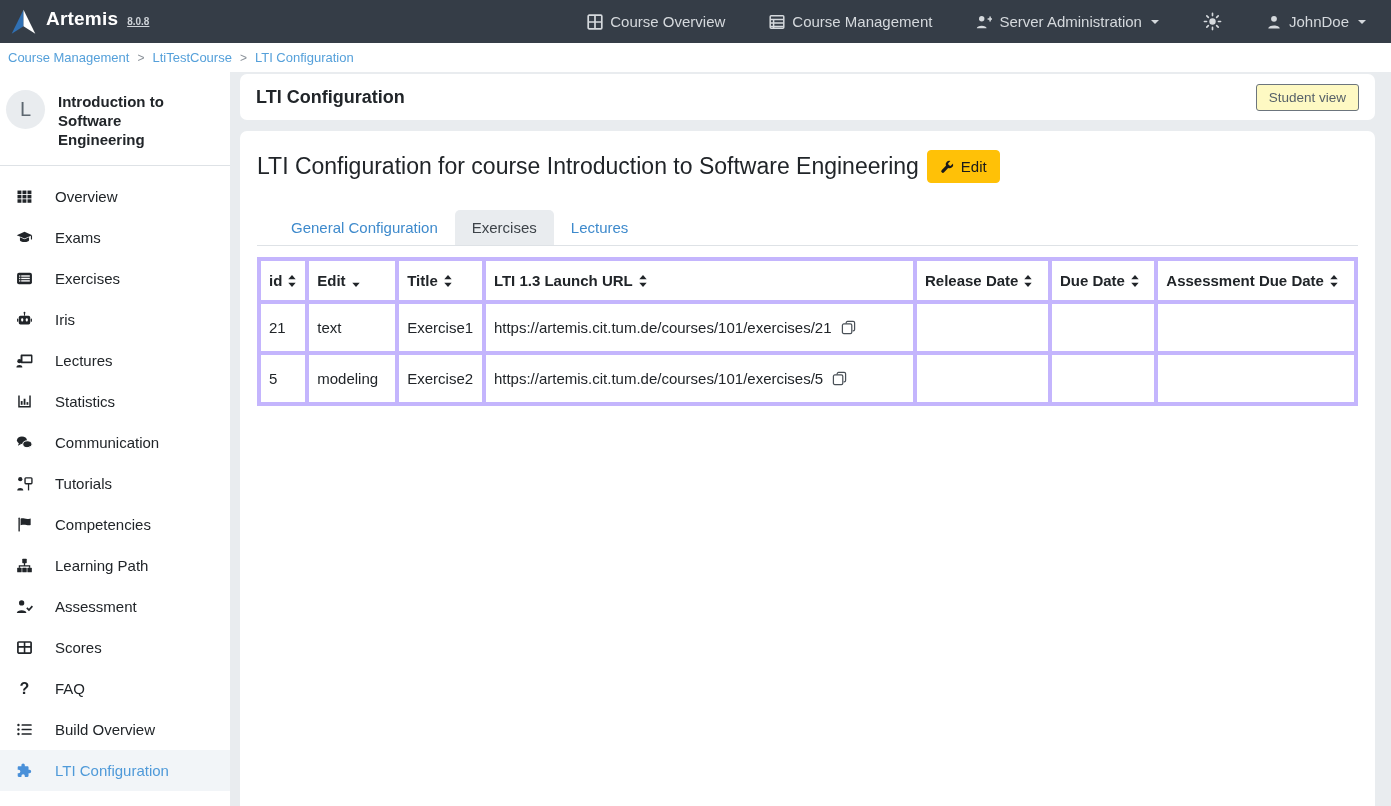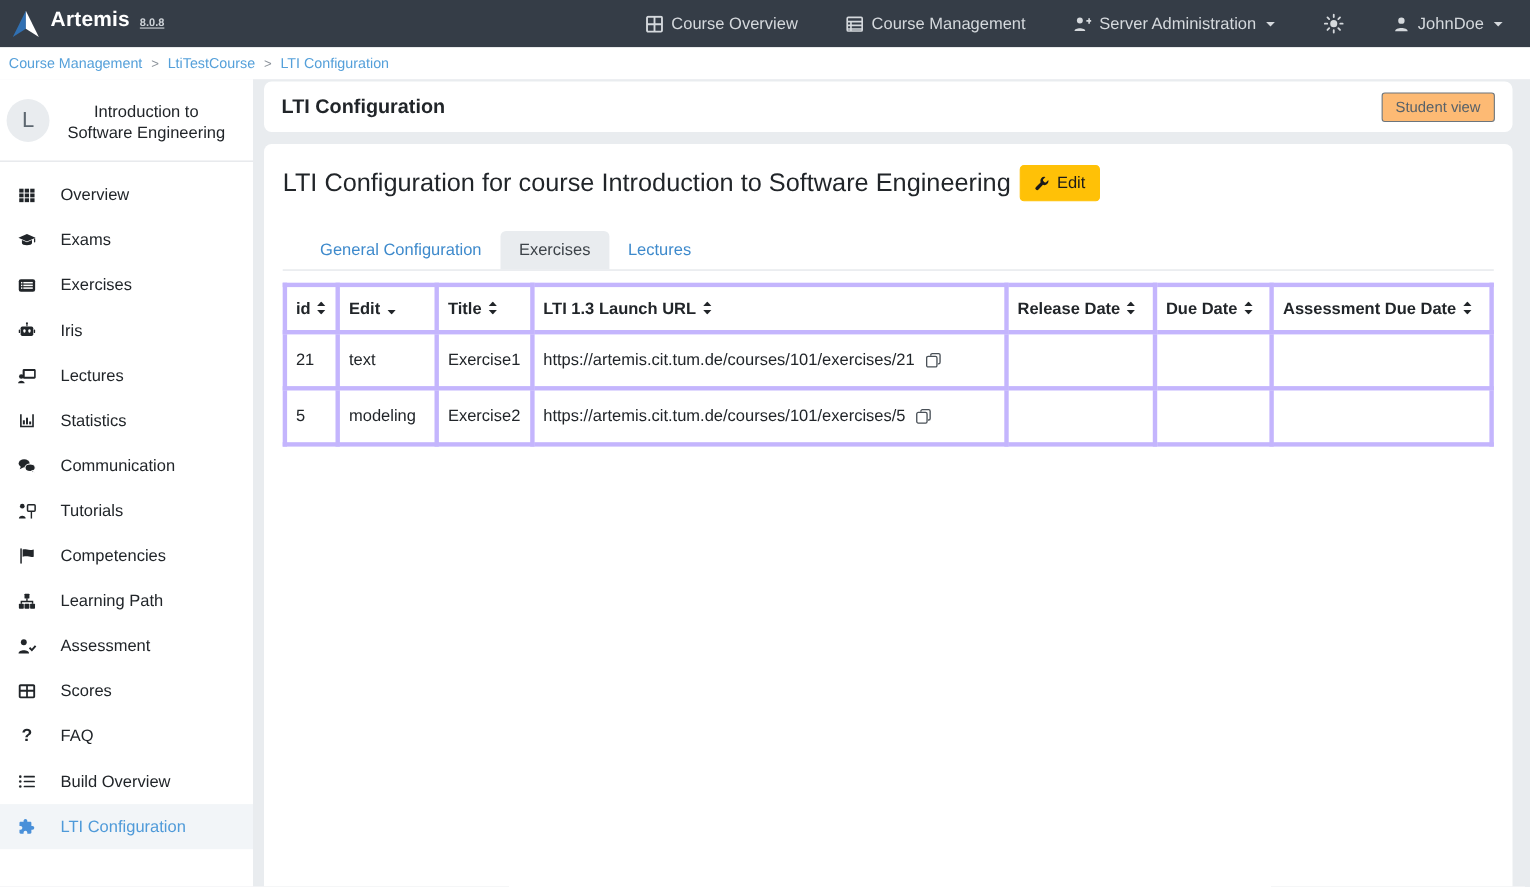--- a/index.html
+++ b/index.html
@@ -23,34 +23,34 @@
   
   .crumbbar { height:29px; background:#fff; display:flex; align-items:center; padding-left:8px; font-size:13px; gap:8px; }
   .crumb { color:#55a0da; cursor:pointer; }
   .crumb-sep { color:#8a9199; font-size:12px; }
 
   
   .wrap { display:flex; height:734px; }
   .sidebar { width:230px; background:#fff; flex:none; display:flex; flex-direction:column; }
   .course-head { display:flex; gap:13px; padding:18px 10px 16px 6px; border-bottom:1px solid #dee2e6; }
   .avatar { width:39px; height:39px; border-radius:50%; background:#e9ecef; color:#5d6770; font-size:20px; display:flex; align-items:center; justify-content:center; flex:none; }
-  .course-title { font-weight:400; font-size:15px; line-height:1.27; padding-top:2px; max-width:150px;text-align:center; }
+  .course-title { font-weight:700; font-size:15px; line-height:1.27; padding-top:2px; max-width:150px; }
   .snav { padding-top:10px; }
   .snav-item { display:flex; align-items:center; height:41px; padding-left:15px; gap:21px; font-size:15px; color:#212529; cursor:pointer; }
   .snav-item .ic { width:19px; height:17px; justify-content:center; color:#212529; }
   .snav-item.active { background:#f2f5f8; color:#4f9ad9; }
   .snav-item.active .ic { color:#4a90d9; }
   .q-ic { font-weight:700; font-size:16px; width:19px; text-align:center; }
   .q-ic::before { content:"?"; }
 
   
   .maincol { flex:1; margin:2px 16px 0 10px; display:flex; flex-direction:column; }
   .head-card { background:#fff; border-radius:7px; height:46px; display:flex; align-items:center; justify-content:space-between; padding:0 16px; flex:none; }
   .head-title { font-weight:700; font-size:18px; }
-  .btn-outline { background:#fdba74; border:1px solid #6c757d; border-radius:3px; color:#576169; font-size:13.5px; padding:5px 12px; cursor:pointer; font-family:inherit; }
+  .btn-outline { background:#fef9c3; border:1px solid #6c757d; border-radius:3px; color:#576169; font-size:13.5px; padding:5px 12px; cursor:pointer; font-family:inherit; }
   .body-card { background:#fff; border-radius:7px 7px 0 0; margin-top:11px; flex:1; padding:19px 17px; }
 
   .page-title-row { display:flex; align-items:center; gap:8px; }
   .page-title { font-size:23px; font-weight:400; color:#212529; }
   .btn-edit { background:#ffc107; border:1px solid #ffc107; border-radius:4px; color:#1a1a1a; font-size:15px; padding:7px 12px; display:flex; align-items:center; gap:7px; cursor:pointer; font-family:inherit; }
   .btn-edit .ic { width:14px; height:14px; }
 
   .tabs { display:flex; margin-top:27px; border-bottom:1px solid #dee2e6; padding-left:17px; }
   .tab { font-size:15px; padding:9px 17px; color:#3e8acc; cursor:pointer; border-radius:5px 5px 0 0; }
   .tab.active { background:#e9ecef; color:#3d4349; }

